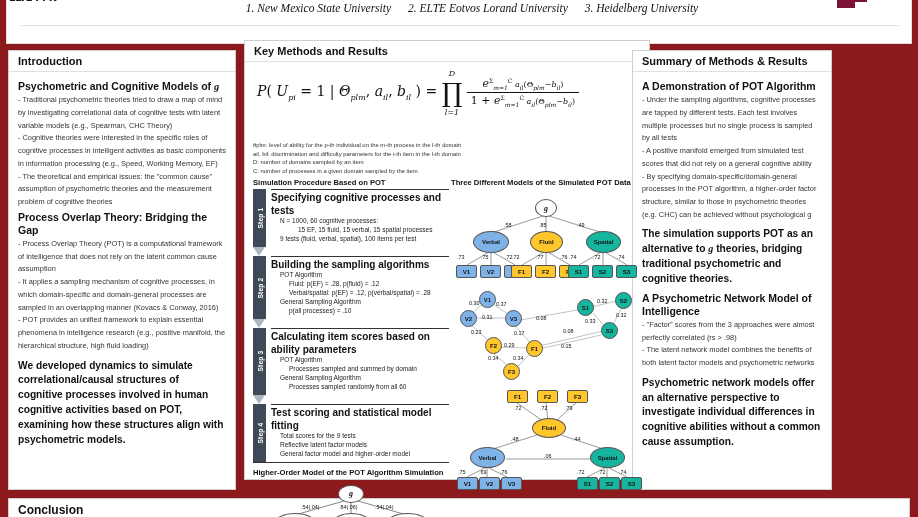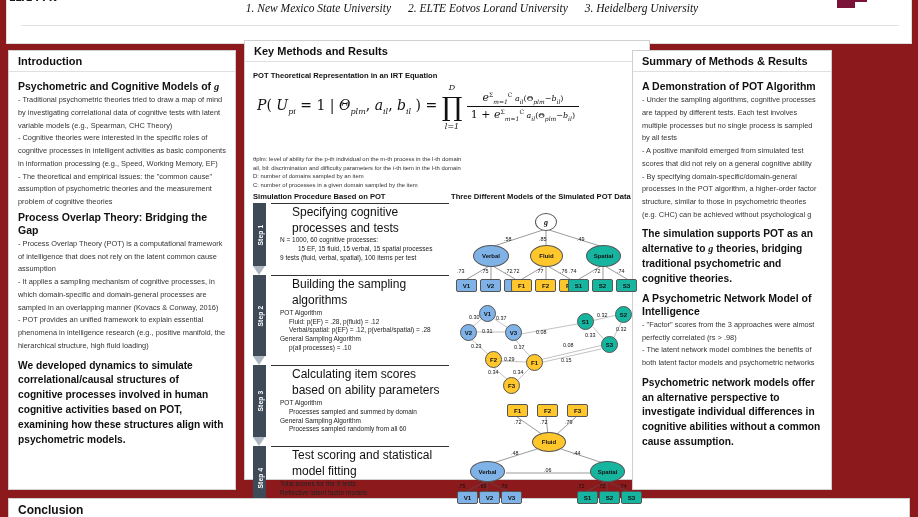--- a/index.html
+++ b/index.html
@@ -152,21 +152,21 @@
     width: 13px; background: #3F4A59; position: relative; flex: none;
     margin-right: 5px;
   }
   .step-tab span {
     position: absolute; left: 50%; top: 50%;
     transform: translate(-50%,-50%) rotate(-90deg);
     color: #fff; font-size: 6.6px; font-weight: bold; white-space: nowrap;
     letter-spacing: 0.2px;
   }
   .step-content { flex: 1; border-top: 1px solid #333; padding: 1px 0 3px 0; }
-  .step-head { font-size: 12px; font-weight: normal; color: #111; line-height: 1.3; margin-left: 21px; }
+  .step-head { font-size: 10px; font-weight: bold; color: #111; line-height: 1.3; }
   .step-line { font-size: 6.5px; color: #222; line-height: 1.38; }
   .ind1 { padding-left: 9px; }
   .ind2 { padding-left: 18px; }
   .ind3 { padding-left: 27px; }
   .arrow-down {
     position: absolute; left: 0px; width: 13px; height: 9px; z-index: 3;
   }
   .arrow-down::after {
     content: ""; position: absolute; left: 0; top: 0;
     border-left: 6.5px solid transparent;
@@ -236,21 +236,20 @@
     </div>
   </div>
 
   <div class="col" id="col-mid">
     <div class="col-header">
       <div class="col-header-title">Key Methods and Results</div>
     </div>
     <div class="col-body" style="padding:4px 8px;">
 
       <div style="position:relative;">
-        <div class="eq-title">POT Theoretical Representation in an IRT Equation</div>
         <div class="eq-wrap">
           <div class="eq-main">
             <span class="it">P</span>(&nbsp;<span class="it">U</span><sub>pi</sub> = 1 | <span class="it">Θ</span><sub>plm</sub>, <span class="it">a</span><sub>il</sub>, <span class="it">b</span><sub>il</sub>&nbsp;) =
             <span class="bigprod">
               <span class="prod-top">D</span>∏<span class="prod-bot">l=1</span>
             </span>
             <span class="frac">
               <div class="num"><span class="it">e</span><span class="expsum"><sup>Σ</sup><sub>m=1</sub><sup>C</sup> <span class="it">a</span><sub>il</sub>(Θ<sub>plm</sub>−<span class="it">b</span><sub>il</sub>)</span></div>
               <div class="den">1 + <span class="it">e</span><span class="expsum"><sup>Σ</sup><sub>m=1</sub><sup>C</sup> <span class="it">a</span><sub>il</sub>(Θ<sub>plm</sub>−<span class="it">b</span><sub>il</sub>)</span></div>
             </span>

